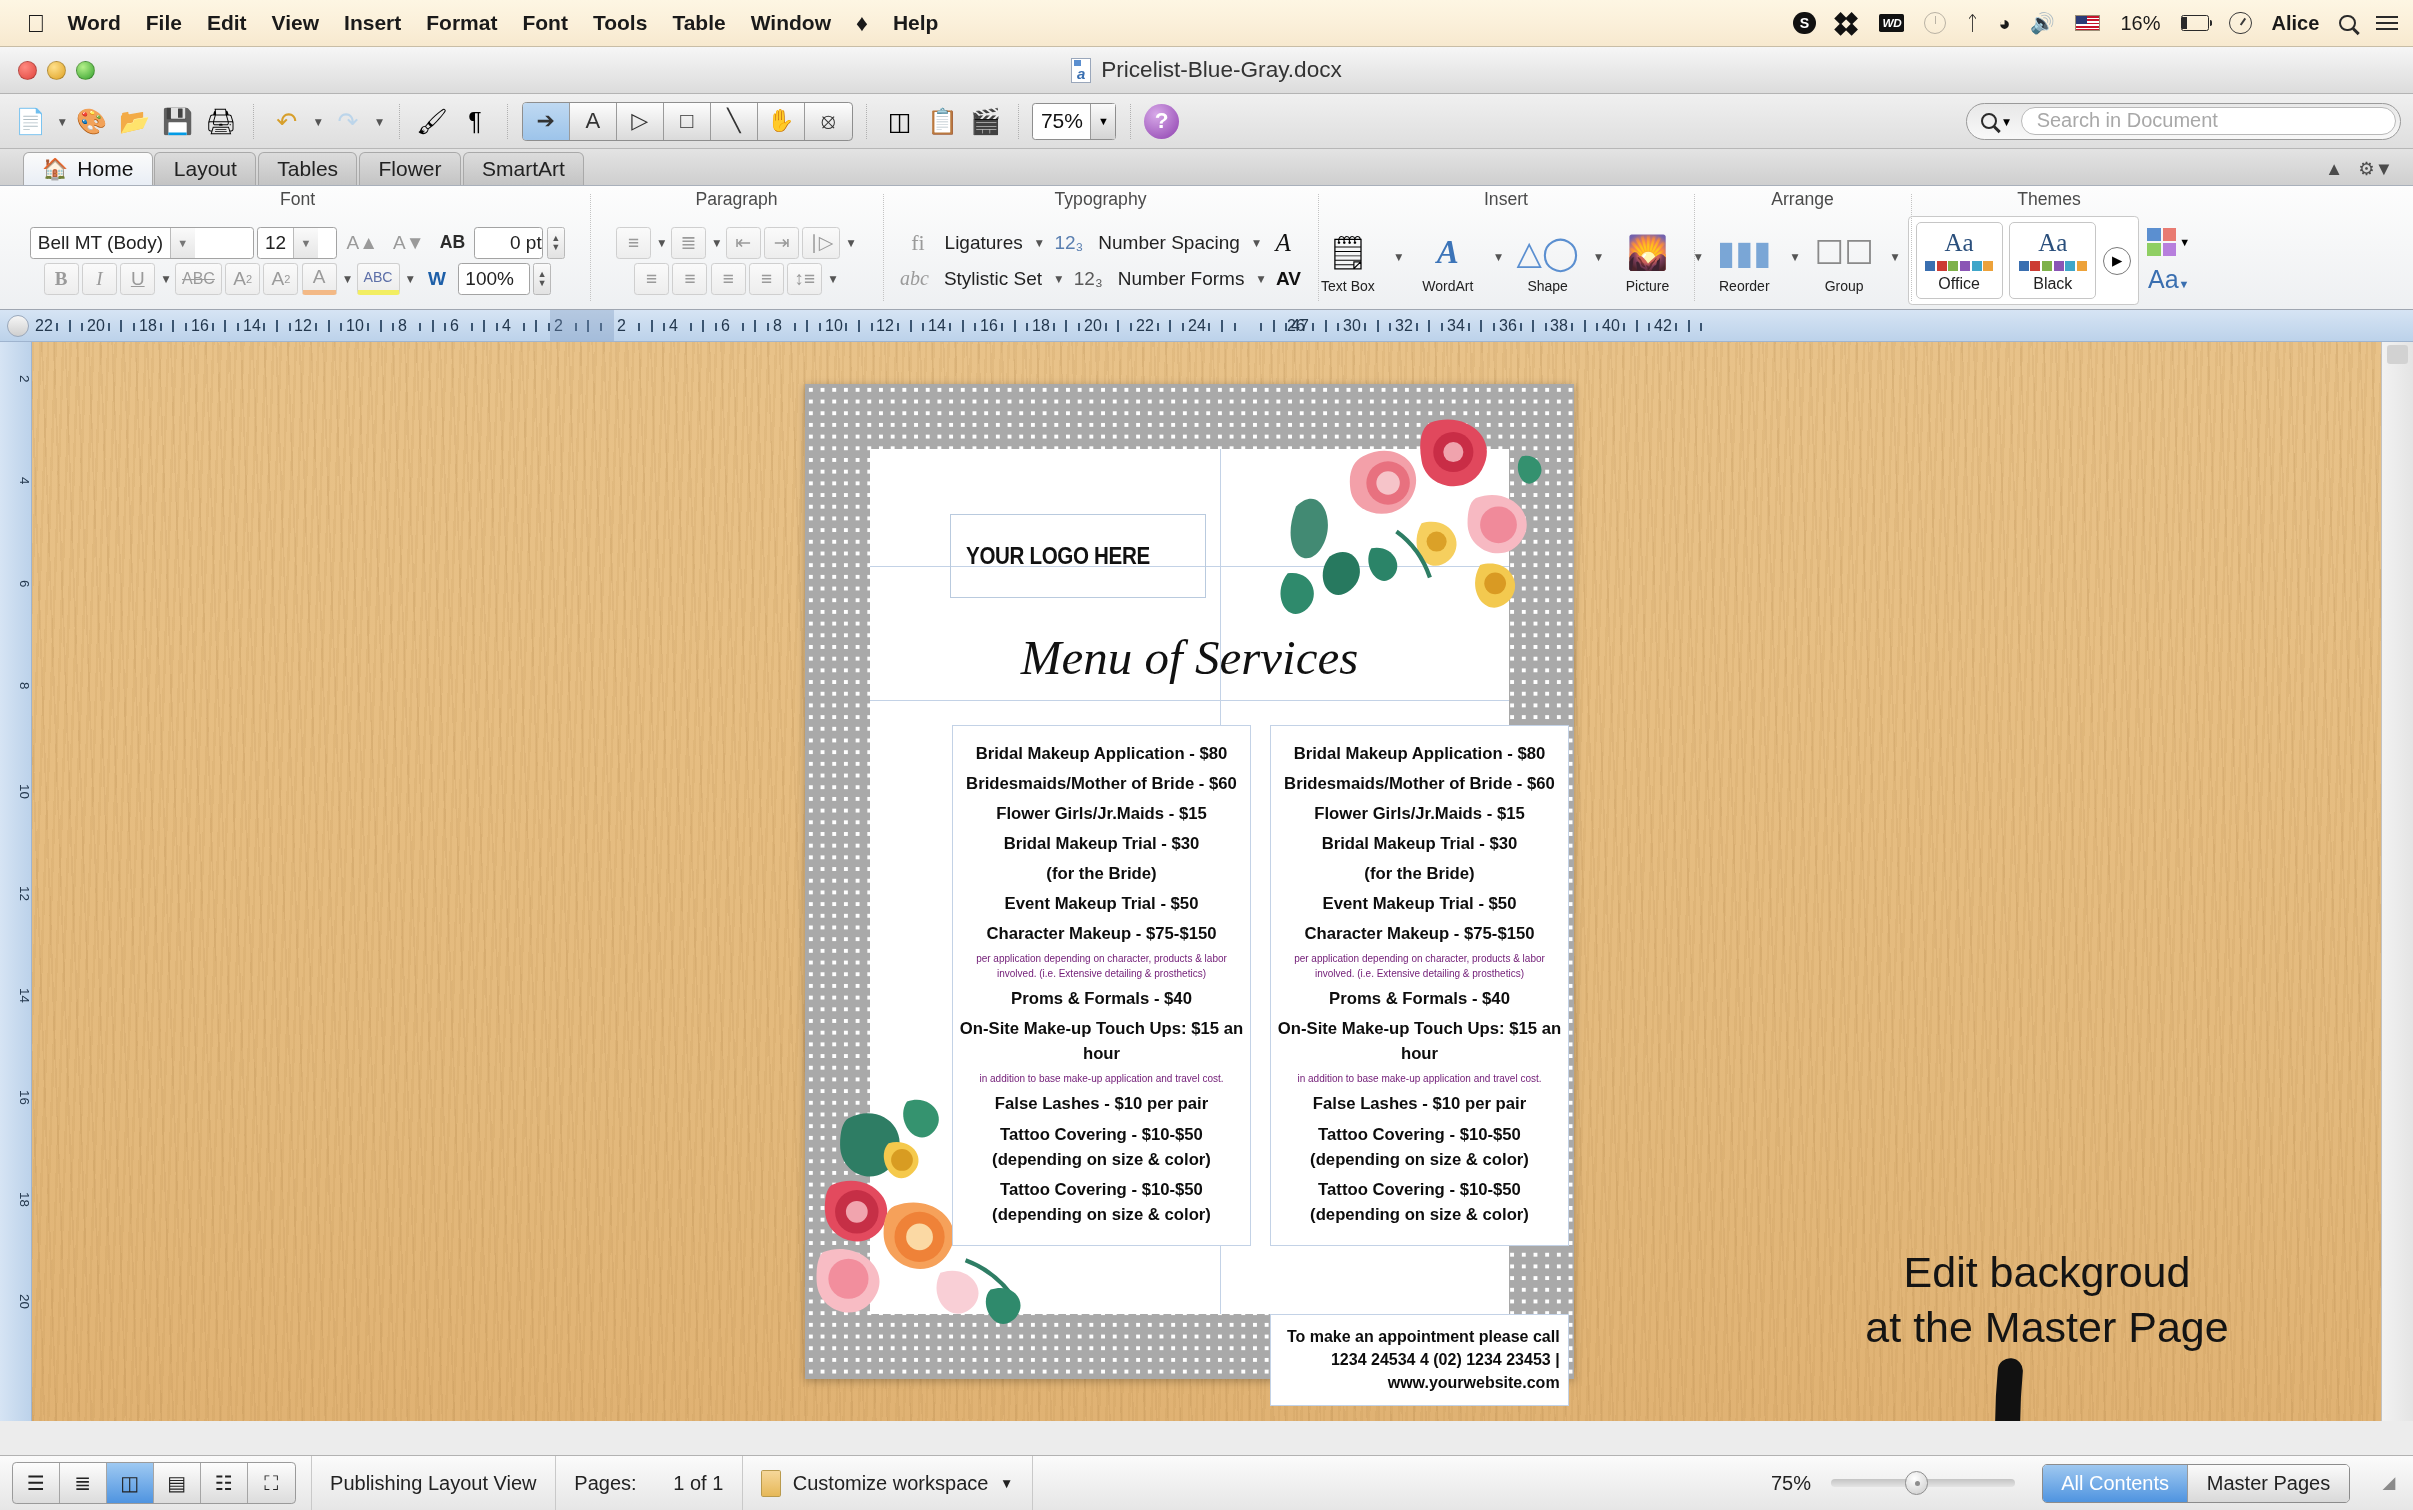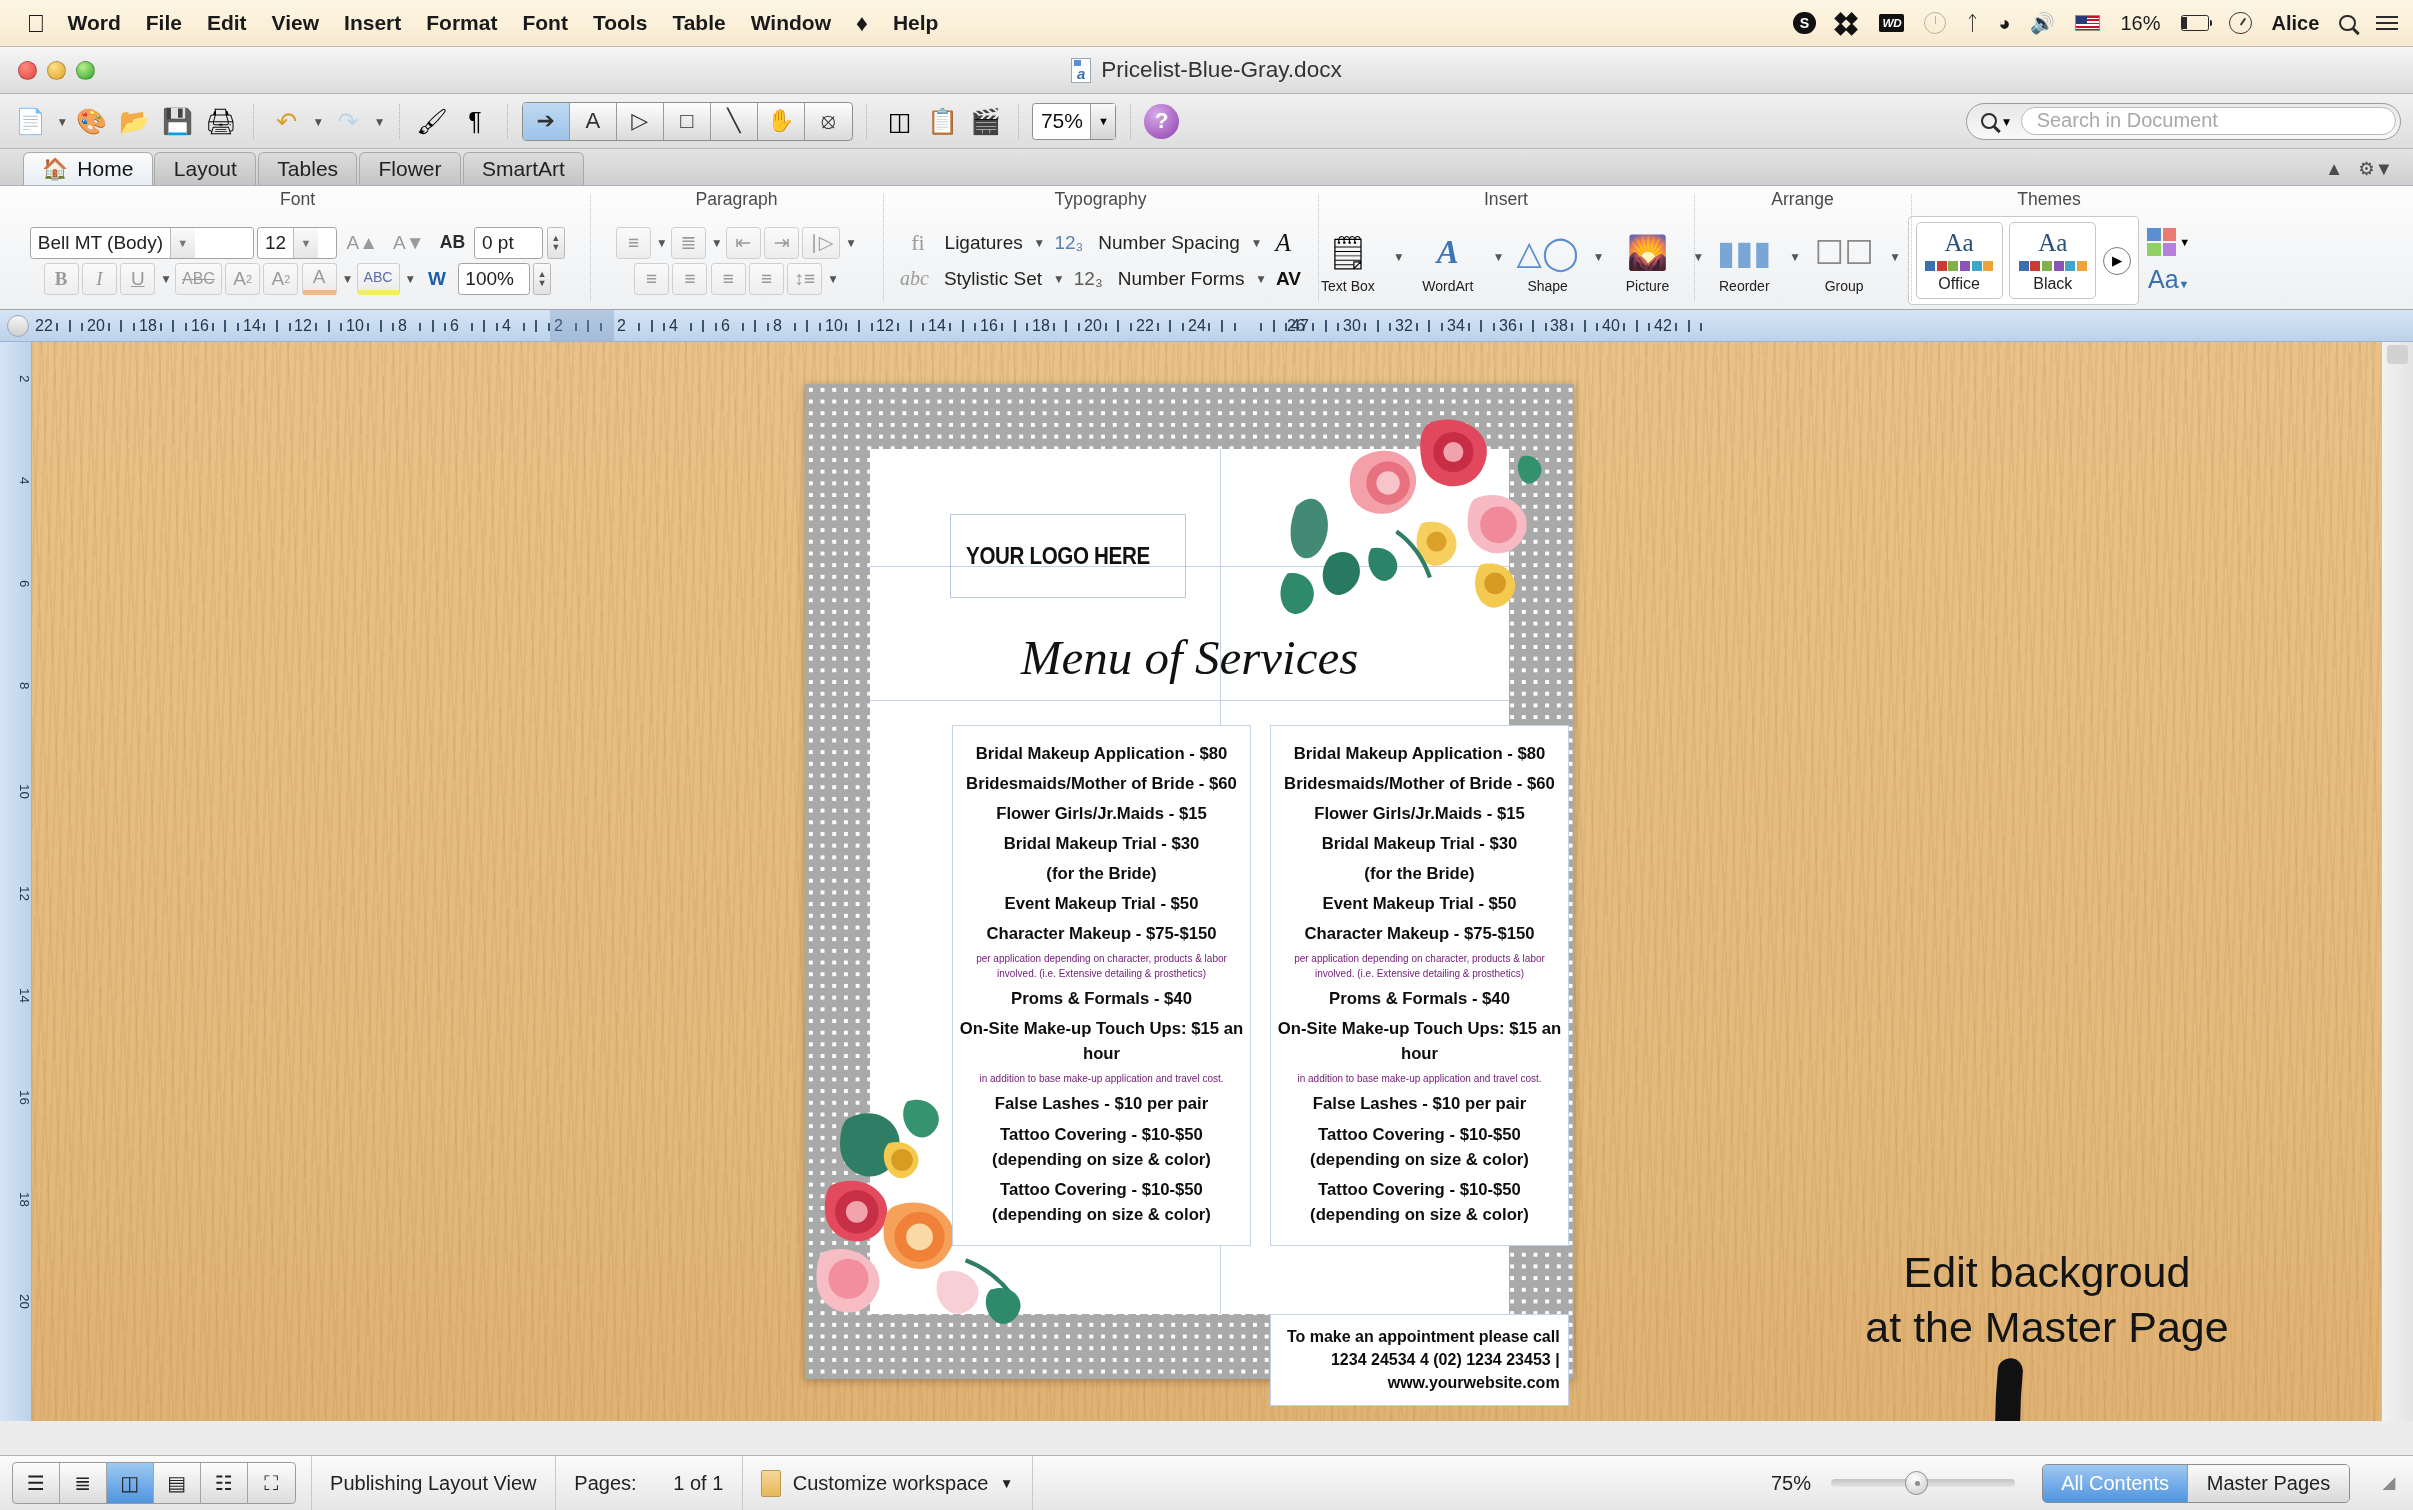--- a/index.html
+++ b/index.html
@@ -174,21 +174,21 @@
     background:#fff;
     box-shadow:0 1.7px 8.4px rgba(0,0,0,.28);
   }
   .dotborder{
     position:absolute;inset:0;
     background-image:radial-gradient(#ffffff 28%, transparent 30%);
     background-size:11.7px 11.7px; background-color:#a9a9a9;
   }
   .pageinner{ position:absolute;left:65px;top:65px;right:65px;bottom:65px;background:#fff; }
   .guide{ position:absolute;background:#c3d2e6; }
-  .logo-box{ position:absolute;left:80px;top:65px;width:236px;height:84px;
+  .logo-box{ position:absolute;left:80px;top:65px;width:256px;height:84px;
     border:0.8px solid #b9cade;display:flex;align-items:center;padding-left:15px;}
   .logo-box span{ font-family:"Liberation Sans",sans-serif;font-weight:bold;font-size:23.4px;
     letter-spacing:-0.4px;color:#111; transform:scaleX(.88); transform-origin:left;}
   .mos{ position:absolute;left:0;right:0;top:180px;text-align:center;
     font-family:"Liberation Serif",serif;font-style:italic;font-size:49px;color:#111;}
   .col{ position:absolute;top:276px;width:299px;border:0.8px solid #c3d2e6;background:#fff;
     padding:10px 6.7px 13.4px; text-align:center; }
   .col.left{ left:82px; }
   .col.right{ left:400px; }
   .pl-b{ font-weight:bold;font-size:16.7px;color:#0d0d0d;line-height:1.5;margin:5px 0; white-space:nowrap;}
@@ -369,21 +369,21 @@
             <span class="v">Bell MT (Body)</span>
             <span class="dd">▼</span>
           </div>
           <div class="fld" style="width:80px;">
             <span class="v">12</span>
             <span class="dd">▼</span>
           </div>
           <span class="btn flat"><span>A</span>▲</span>
           <span class="btn flat"><span>A</span>▼</span>
           <span class="btn flat" style="color:#2b2b2b;font-weight:bold;font-size:17.6px;">AB</span>
-          <div class="fld" style="width:69px;">
+          <div class="fld" style="width:69px;padding-left:28px;">
             <span class="v">0 pt</span>
           </div>
           <span class="spin">▲<br>▼</span>
         </div>
         <div class="row">
           <span class="btn" style="font-family:'Liberation Serif',serif;font-weight:bold;">
               <span>B</span>
             </span>
           <span class="btn" style="font-family:'Liberation Serif',serif;font-style:italic;">
               <span>I</span>

